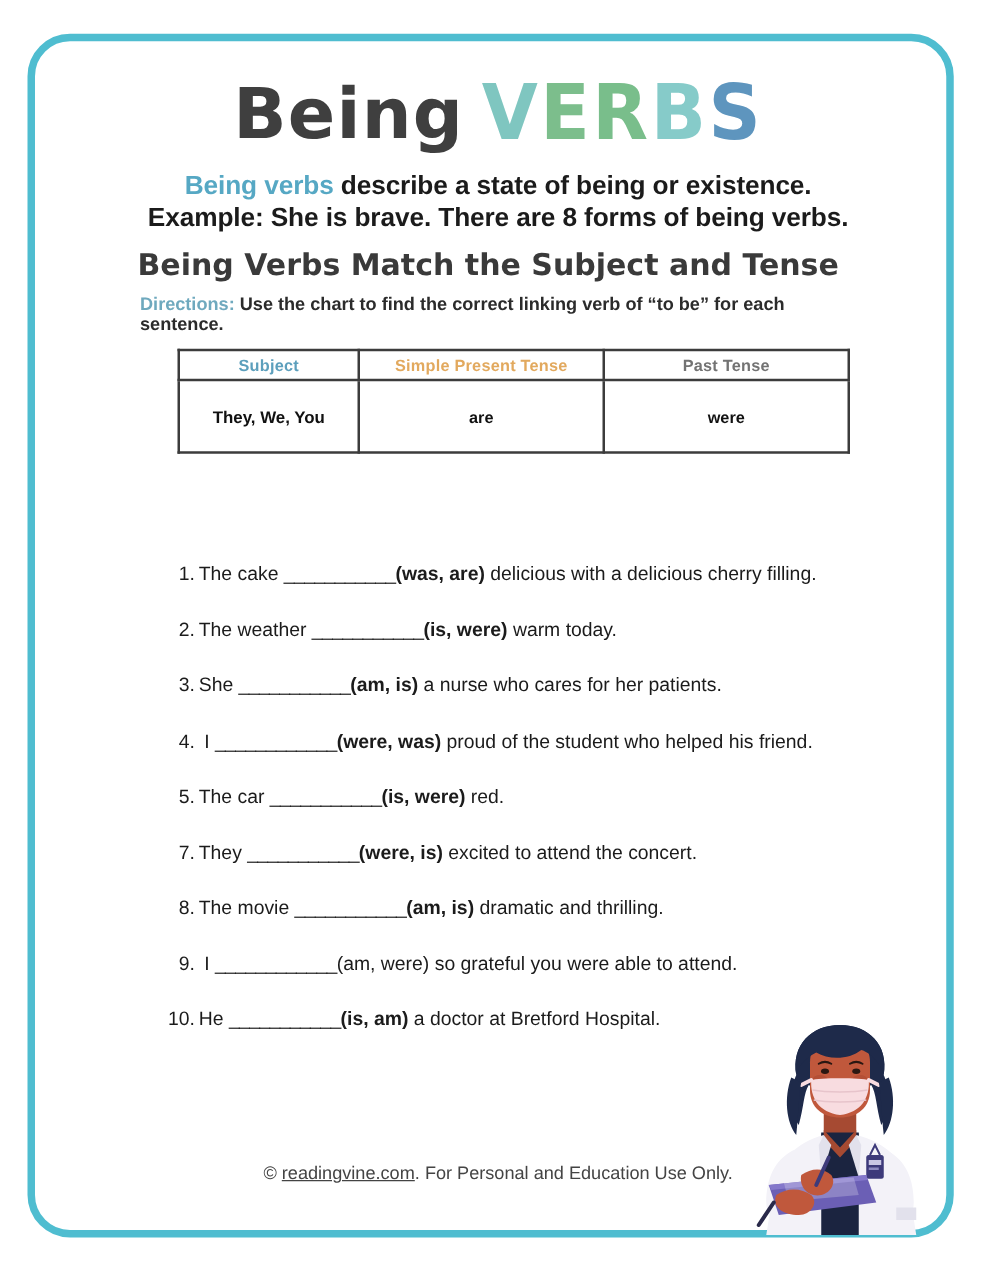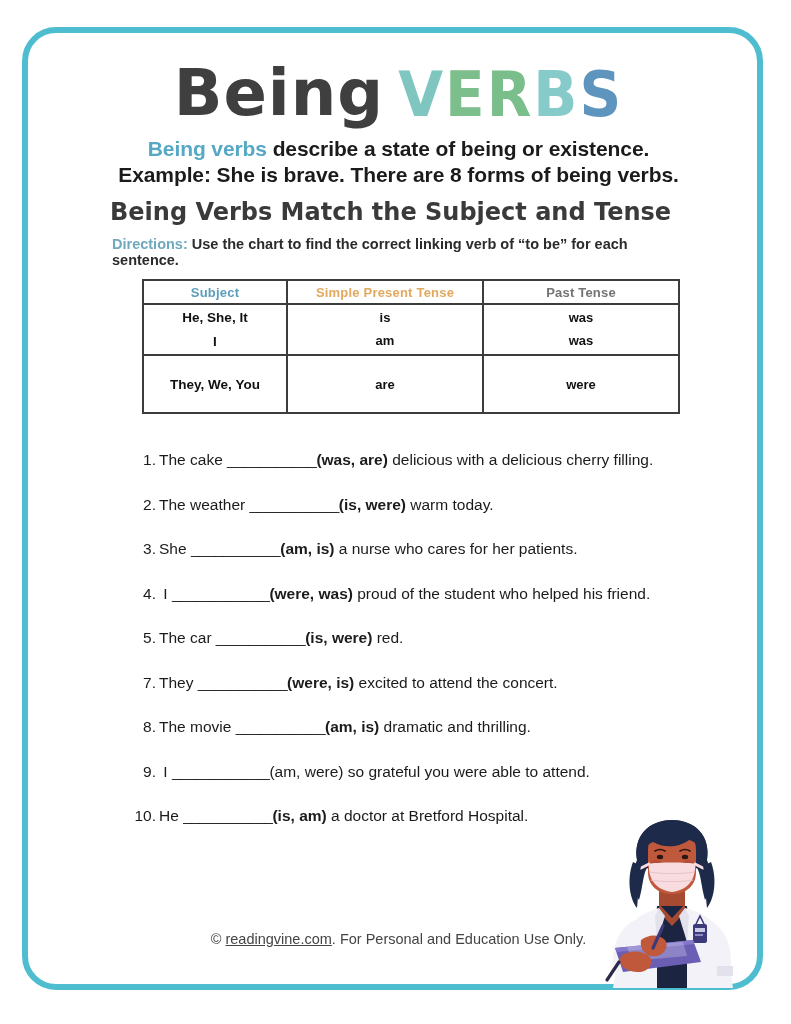--- a/index.html
+++ b/index.html
@@ -47,21 +47,21 @@
     white-space: nowrap;
   }
   #title .word {
     font-size: 58px;
     font-weight: bold;
     letter-spacing: 1px;
     font-family: "DejaVu Sans", sans-serif;
   }
   #title .being {
     color: #3f3f3f;
-    font-size: 64px;
+    font-size: 56px;
   }
   #title .verbs {
     font-size: 58px;
     letter-spacing: 2px;
     margin-left: 14px;
   }
   #title .verbs span {
     display: inline-block;
     transform: scaleY(1.06);
   }
@@ -218,40 +218,20 @@
         <col style="width:196px">
       </colgroup>
       <thead>
         <tr>
           <th class="th-subject" style="color: rgb(92, 159, 188);">Subject</th>
           <th class="th-present" style="color: rgb(226, 169, 94);">Simple Present Tense</th>
           <th class="th-past" style="color: #737373;">Past Tense</th>
         </tr>
       </thead>
       <tbody>
-        <tr class="row-a">
-          <td class="cell-sub">
-            <div class="stack">
-              <div>He, She, It</div>
-              <div>I</div>
-            </div>
-          </td>
-          <td class="cell-val">
-            <div class="stack">
-              <div>is</div>
-              <div>am</div>
-            </div>
-          </td>
-          <td class="cell-val">
-            <div class="stack">
-              <div>was</div>
-              <div>was</div>
-            </div>
-          </td>
-        </tr>
         <tr class="row-b">
           <td class="cell-sub">They, We, You</td>
           <td class="cell-val">are</td>
           <td class="cell-val">were</td>
         </tr>
       </tbody>
     </table>
 
     <div id="questions">
         <div class="q"><span class="num">1.</span><span>The cake </span><span class="blank">___________</span><b>(was, are)</b><span> delicious with a delicious cherry filling.</span></div>

